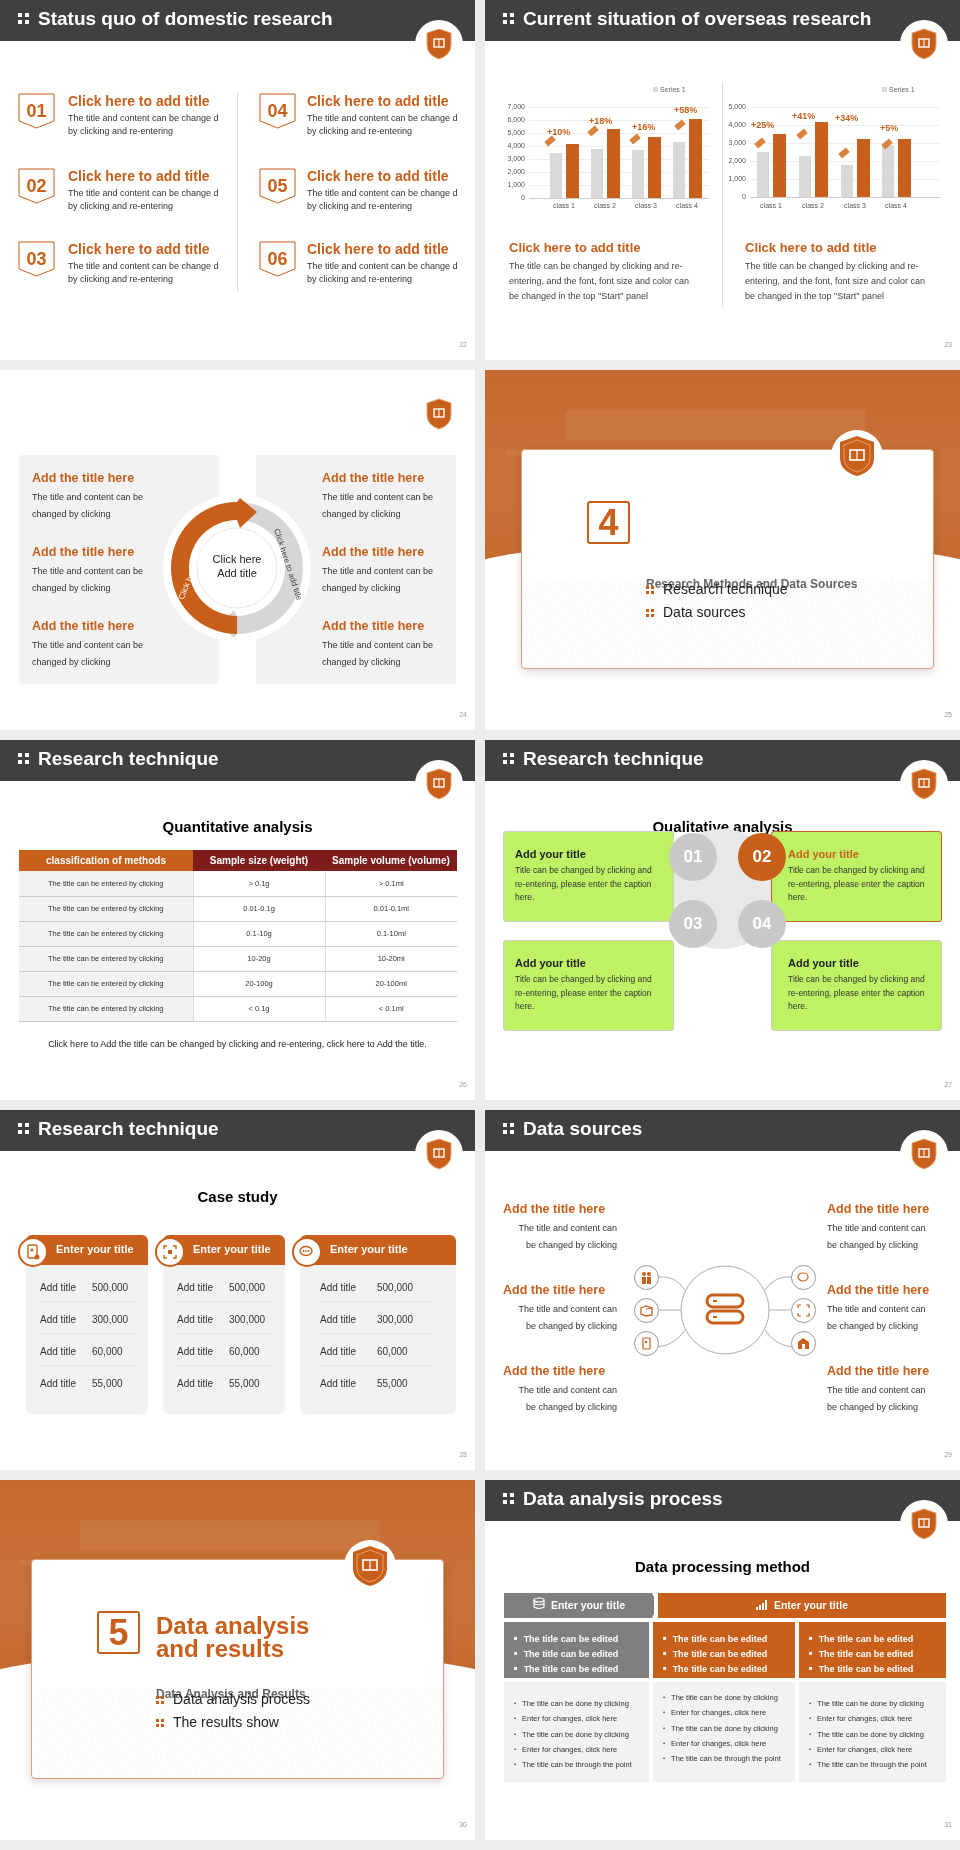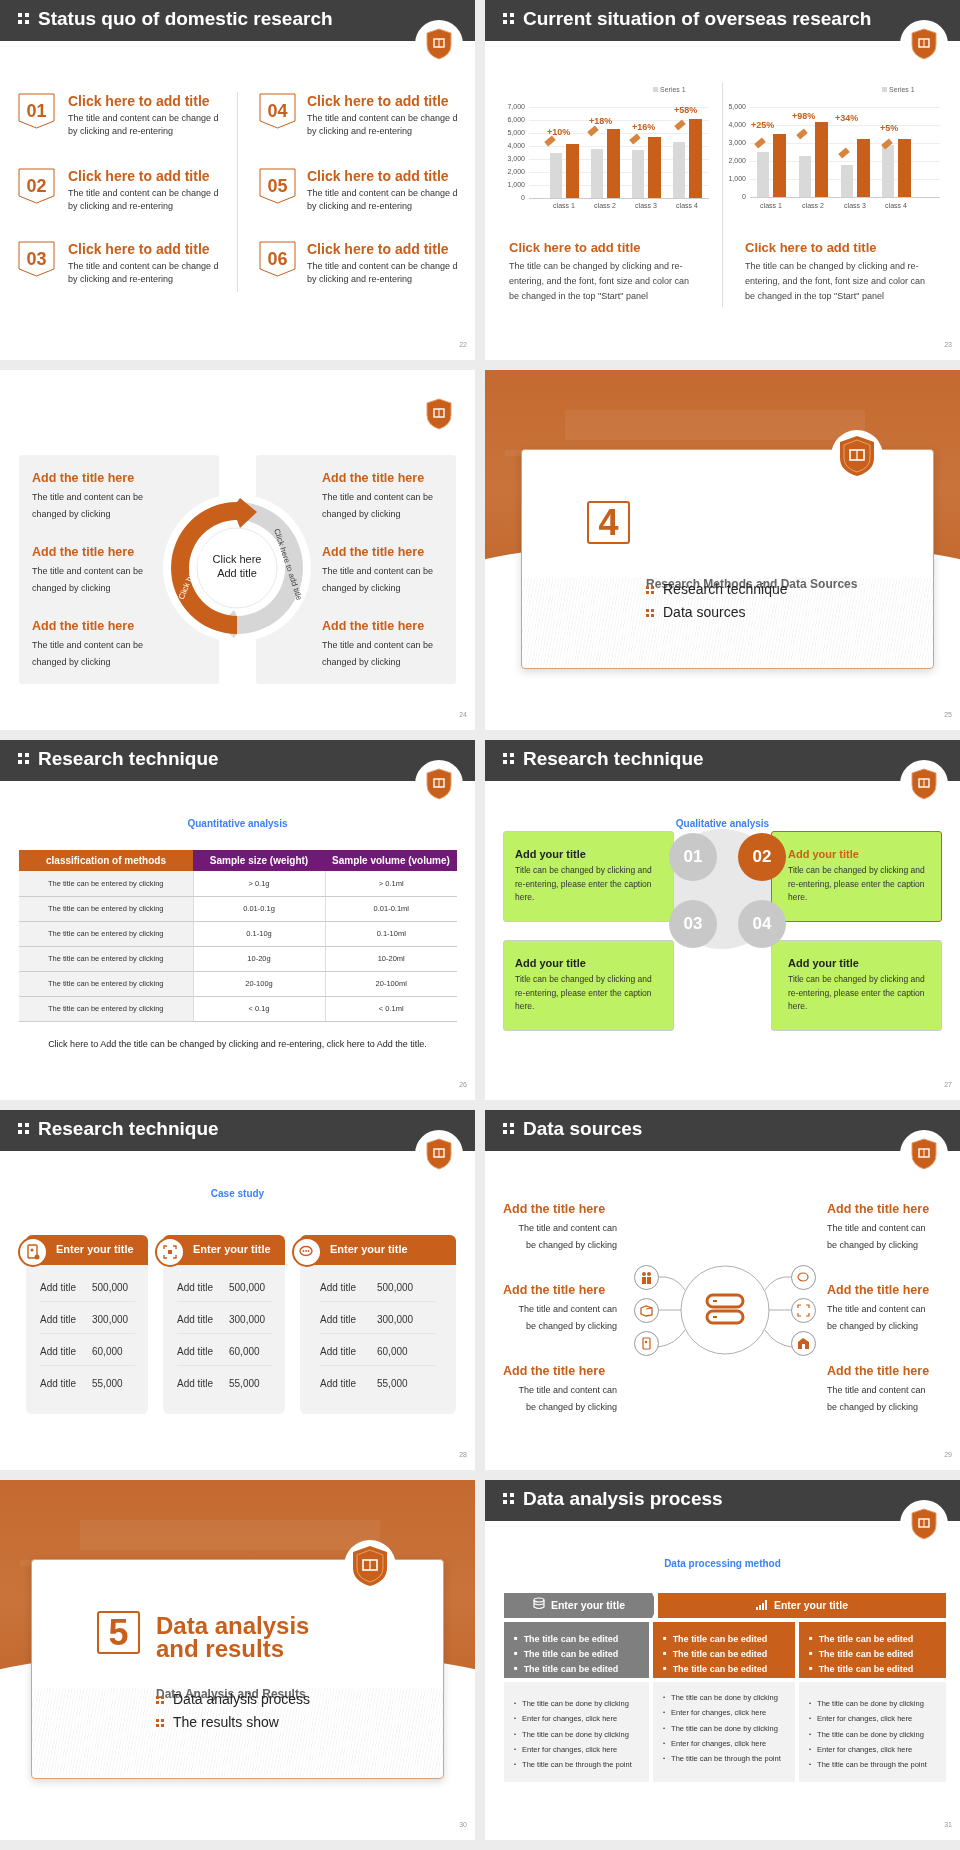--- a/index.html
+++ b/index.html
@@ -7,21 +7,21 @@
   body { font-family: "Liberation Sans", sans-serif; color: #333; position: relative; }
   .slide { position: absolute; width: 475px; height: 360px; background: #fff; overflow: hidden; }
   .col-l { left: 0; } .col-r { left: 485px; }
   .row1 { top: 0; } .row2 { top: 370px; } .row3 { top: 740px; } .row4 { top: 1110px; } .row5 { top: 1480px; }
   .hdr { position: absolute; left: 0; top: 0; width: 100%; height: 41px; background: #404040; color: #fff; }
   .hdr .dots { position: absolute; left: 18px; top: 13px; width: 11px; height: 11px; }
   .hdr .dots i { position: absolute; width: 4px; height: 4px; background: #fff; }
   .hdr .ttl { position: absolute; left: 38px; top: 8px; font-size: 19px; font-weight: bold; white-space: nowrap; }
   .badge { position: absolute; right: 12px; top: 20px; width: 48px; height: 48px; border-radius: 50%; background: #fff; display: flex; align-items: center; justify-content: center; }
   .pgno { position: absolute; right: 8px; bottom: 12px; font-size: 7px; color: #999; }
-  .sub-title { position: absolute; width: 100%; text-align: center; font-weight: bold; font-size: 10px; color: #3b82f6; }
+  .sub-title { position: absolute; width: 100%; text-align: center; font-weight: bold; font-size: 15px; color: #000000; }
 
   
   .s22-item { position: absolute; width: 200px; height: 60px; }
   .s22-num { position: absolute; left: 0; top: 0; width: 37px; height: 36px; }
   .s22-t { position: absolute; left: 50px; top: 0; font-size: 14px; font-weight: bold; color: #c85f1a; white-space: nowrap; }
   .s22-d { position: absolute; left: 50px; top: 19px; width: 160px; font-size: 9px; line-height: 13px; color: #333; }
   .vline { position: absolute; width: 1px; background: #ddd; }
 
   
   .chart { position: absolute; }
@@ -51,21 +51,21 @@
   .sec-title { position: absolute; font-size: 24px; font-weight: bold; color: #c85f1a; line-height: 23px; white-space: nowrap; }
   .sec-sub { position: absolute; font-size: 12px; font-weight: bold; color: #666; white-space: nowrap; margin-top: 21px; }
   .sec-item { position: absolute; font-size: 14px; color: #222; white-space: nowrap; }
   .sec-item .d { display: inline-block; position: relative; width: 9px; height: 9px; margin-right: 8px; vertical-align: middle; }
   .sec-item .d i { position: absolute; width: 3px; height: 3px; background: #c85f1a; }
   .shield-lg { position: absolute; width: 52px; height: 52px; border-radius: 50%; background: #fff; display: flex; align-items: center; justify-content: center; }
 
   
   table.qt { position: absolute; border-collapse: collapse; font-size: 7.5px; }
   table.qt th { height: 21px; color: #fff; font-size: 10px; font-weight: bold; }
-  table.qt th.o { background: #c85f1a; } table.qt th.g { background: #701a75; }
+  table.qt th.o { background: #c85f1a; } table.qt th.g { background: #7f1d1d; }
   table.qt td { height: 25px; text-align: center; border-bottom: 1px solid #ccc; color: #333; }
   table.qt td.c1 { background: #f2f2f2; }
   table.qt td.c2 { border-left: 1px solid #ddd; border-right: 1px solid #ddd; }
   .note { position: absolute; width: 100%; text-align: center; font-size: 9px; color: #222; }
 
   
   .qbox { position: absolute; width: 171px; height: 91px; border: 1px solid #ccc; border-radius: 3px; background: #bef264; }
   .qbox.act { border-color: #c85f1a; }
   .qbox .qt1 { position: absolute; left: 11px; top: 16px; font-size: 11px; font-weight: bold; color: #222; }
   .qbox.act .qt1 { color: #c85f1a; }
@@ -245,21 +245,21 @@
     <div class="bar" style="left:90px;top:40px;width:13px;height:75px;background:#c85f1a"></div>
     <div class="bar" style="left:116px;top:83px;width:12px;height:32px;background:#d9d9d9"></div>
     <div class="bar" style="left:132px;top:57px;width:13px;height:58px;background:#c85f1a"></div>
     <div class="bar" style="left:157px;top:63px;width:12px;height:52px;background:#d9d9d9"></div>
     <div class="bar" style="left:173px;top:57px;width:13px;height:58px;background:#c85f1a"></div>
     <div class="arrow" style="left:30px;top:58px"></div>
     <div class="arrow" style="left:72px;top:49px"></div>
     <div class="arrow" style="left:114px;top:68px"></div>
     <div class="arrow" style="left:157px;top:59px"></div>
     <div class="pct" style="left:26px;top:38px">+25%</div>
-    <div class="pct" style="left:67px;top:29px">+98%</div>
+    <div class="pct" style="left:67px;top:29px">+41%</div>
     <div class="pct" style="left:110px;top:31px">+34%</div>
     <div class="pct" style="left:155px;top:41px">+5%</div>
     <div class="xtick" style="left:26px;top:120px">class 1</div>
     <div class="xtick" style="left:68px;top:120px">class 2</div>
     <div class="xtick" style="left:110px;top:120px">class 3</div>
     <div class="xtick" style="left:151px;top:120px">class 4</div>
   </div>
 
   <div class="s23-t" style="left:24px;top:240px">Click here to add title</div>
   <div class="s23-d" style="left:24px;top:259px">The title can be changed by clicking and re-entering, and the font, font size and color can be changed in the top "Start" panel</div>

